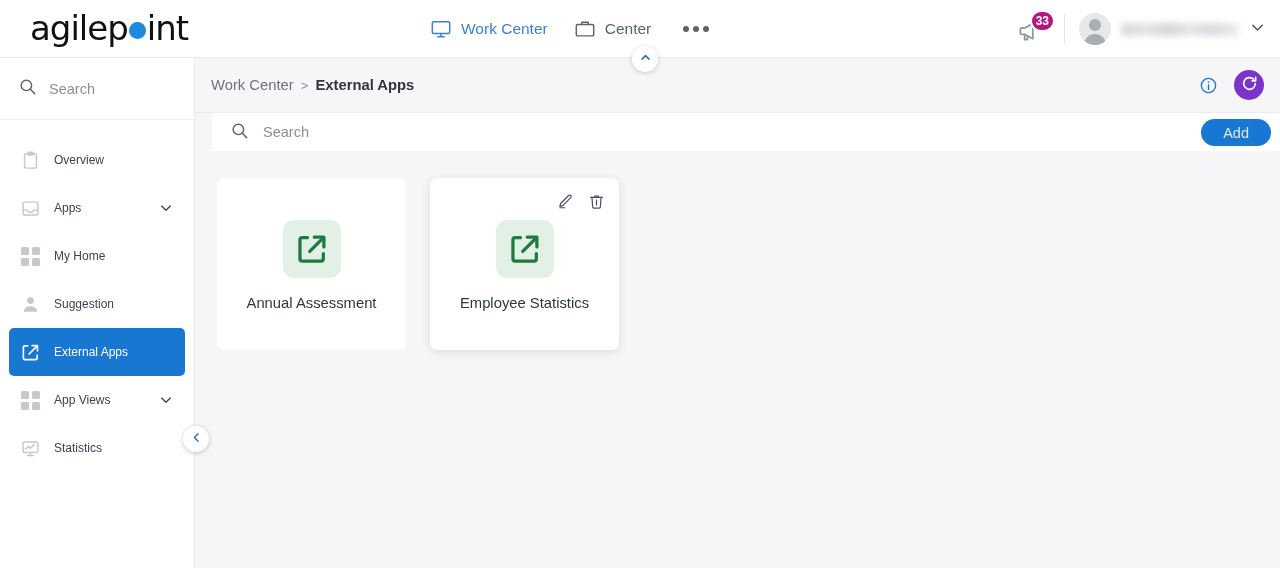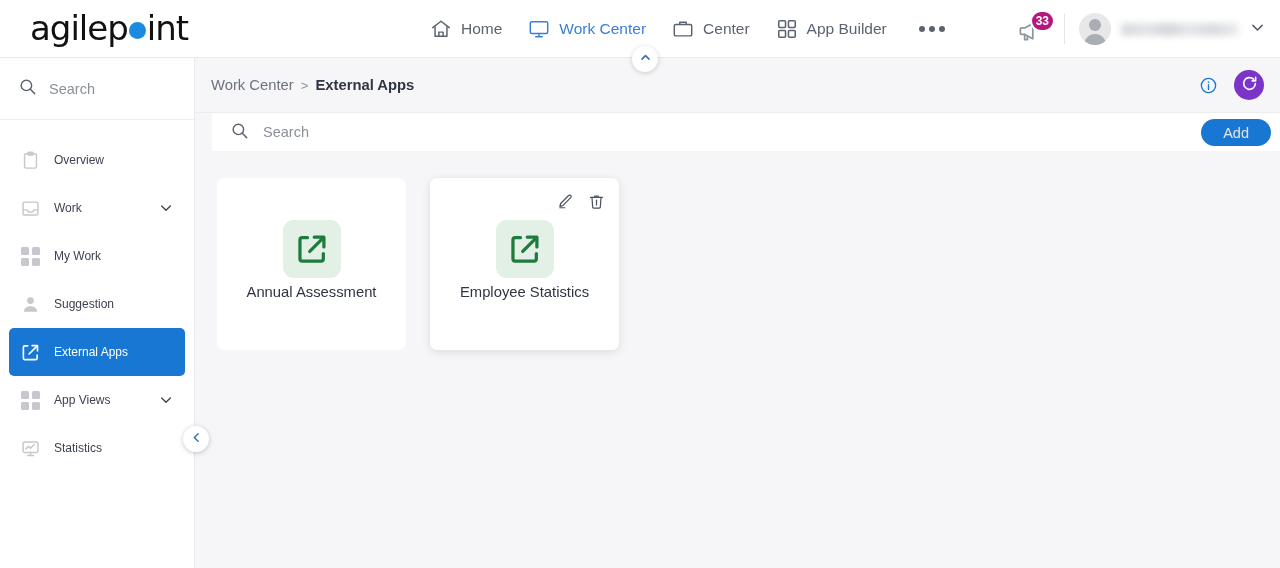--- a/index.html
+++ b/index.html
@@ -168,48 +168,38 @@
     position: absolute; right: 14px; top: 15px;
     display: flex; gap: 14px;
   }
   .card-actions .act { cursor: pointer; display: flex; }
   .card-ico {
     width: 58px; height: 58px; border-radius: 11px;
     background: #e2f0e5; margin-top: 42px;
     display: flex; align-items: center; justify-content: center;
   }
   .card-title {
-    margin-top: 6px; font-size: 14.8px; color: #2f3541; text-align: center;
+    margin-top: 17px; font-size: 14.8px; color: #2f3541; text-align: center;
   }
 </style>
 </head>
 <body>
 
 <div id="app">
 
   <div class="topbar">
 
     <div class="logo">
       <span>agilep</span>
         <span class="dot"></span>
         <span>int</span>
     </div>
 
     <div class="mainnav">
 
-      <div class="navitem">
-        <span>
-          <svg width="22" height="22" viewBox="0 0 24 24" fill="none" stroke="#5c6370" stroke-width="1.6" stroke-linecap="round" stroke-linejoin="round">
-            <path d="M3 10.5 12 3.5l9 7"></path>
-              <path d="M5.5 9.7V20h13V9.7"></path>
-              <path d="M9.7 20v-4.6h4.6V20"></path>
-          </svg>
-        </span>
-        <span>Home</span>
-      </div>
 
       <div class="navitem active">
         <span>
           <svg width="22" height="22" viewBox="0 0 24 24" fill="none" stroke="#3a7fd5" stroke-width="1.6" stroke-linecap="round" stroke-linejoin="round">
             <rect x="2.5" y="4" width="19" height="13" rx="1.6"></rect>
               <path d="M8.5 20.5h7M12 17v3.5"></path>
           </svg>
         </span>
         <span>Work Center</span>
       </div>
@@ -217,31 +207,20 @@
       <div class="navitem">
         <span>
           <svg width="22" height="22" viewBox="0 0 24 24" fill="none" stroke="#5c6370" stroke-width="1.6" stroke-linecap="round" stroke-linejoin="round">
             <rect x="2.5" y="7" width="19" height="12.5" rx="1.6"></rect>
               <path d="M8.5 7V4.6h7V7"></path>
           </svg>
         </span>
         <span>Center</span>
       </div>
 
-      <div class="navitem">
-        <span>
-          <svg width="22" height="22" viewBox="0 0 24 24" fill="none" stroke="#5c6370" stroke-width="1.7">
-            <rect x="3" y="3" width="7.4" height="7.4" rx="1"></rect>
-              <rect x="13.6" y="3" width="7.4" height="7.4" rx="1"></rect>
-            <rect x="3" y="13.6" width="7.4" height="7.4" rx="1"></rect>
-              <rect x="13.6" y="13.6" width="7.4" height="7.4" rx="1"></rect>
-          </svg>
-        </span>
-        <span>App Builder</span>
-      </div>
 
       <div class="navdots">
         <i></i>
           <i></i>
           <i></i>
       </div>
     </div>
 
     <div class="topright">
       <div class="megabox">
@@ -295,38 +274,38 @@
         <span class="sb-label">Overview</span>
       </div>
 
       <div class="sb-item">
         <span class="sb-icon">
           <svg width="19" height="19" viewBox="0 0 22 22" fill="none" stroke="#c5c8cd" stroke-width="1.7" stroke-linejoin="round">
             <rect x="2.4" y="3.6" width="17.2" height="15" rx="1.8"></rect>
               <path d="M2.4 12.6h4.4l1.6 2.4h5l1.6-2.4h4.6"></path>
           </svg>
         </span>
-        <span class="sb-label">Work</span>
+        <span class="sb-label">Apps</span>
         <span class="sb-chev">
           <svg width="16" height="16" viewBox="0 0 24 24" fill="none" stroke="#3c4250" stroke-width="2" stroke-linecap="round" stroke-linejoin="round">
               <path d="M5.5 9 12 15.5 18.5 9"></path>
             </svg>
         </span>
       </div>
 
       <div class="sb-item">
         <span class="sb-icon">
           <span class="gridicon">
               <i></i>
               <i></i>
               <i></i>
               <i></i>
             </span>
         </span>
-        <span class="sb-label">My Work</span>
+        <span class="sb-label">My Home</span>
       </div>
 
       <div class="sb-item">
         <span class="sb-icon">
           <svg width="19" height="19" viewBox="0 0 22 22" fill="#c5c8cd">
             <circle cx="11" cy="6.4" r="3.9"></circle>
               <path d="M3.3 19.5c0-4.2 3.5-6.6 7.7-6.6s7.7 2.4 7.7 6.6z"></path>
           </svg>
         </span>
         <span class="sb-label">Suggestion</span>

